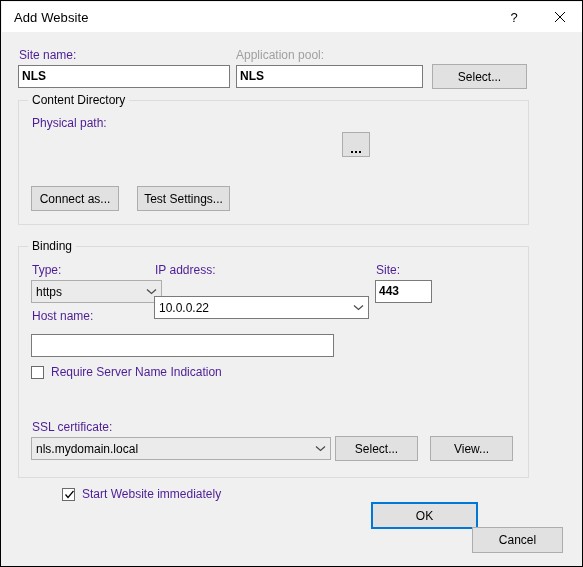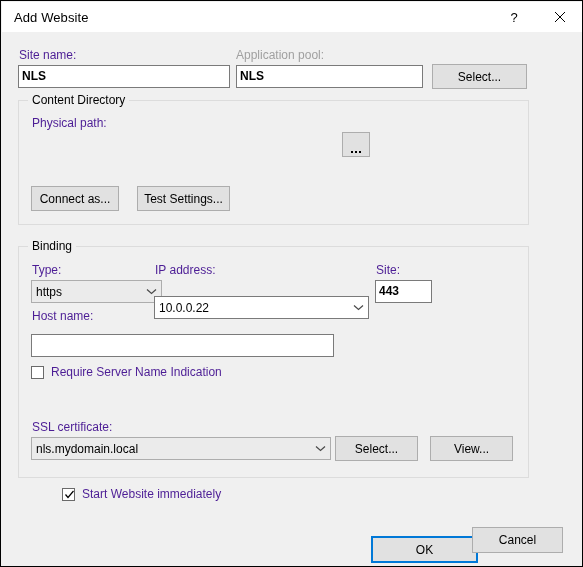--- a/index.html
+++ b/index.html
@@ -293,17 +293,17 @@
 
     <div class="checkrow" style="left:16px; top:455px;margin-left:44px;">
       <span class="checkbox">
         <svg width="13" height="13" viewBox="0 0 13 13" aria-hidden="true">
           <polyline points="2.5,6.5 5,9.5 10.5,3" fill="none" stroke="#000000" stroke-width="1.2"></polyline>
         </svg>
       </span>
       <span class="lbl">Start Website immediately</span>
     </div>
 
-    <div class="abs btn default-btn" style="left:369px; top:504px; width:107px; height:27px;">OK</div>
+    <div class="abs btn default-btn" style="left:369px; top:470px; width:107px; height:27px;">OK</div>
     <div class="abs btn" style="left:470px; top:495px; width:91px; height:26px;">Cancel</div>
 
   </div>
 </div>
 
 </body></html>

